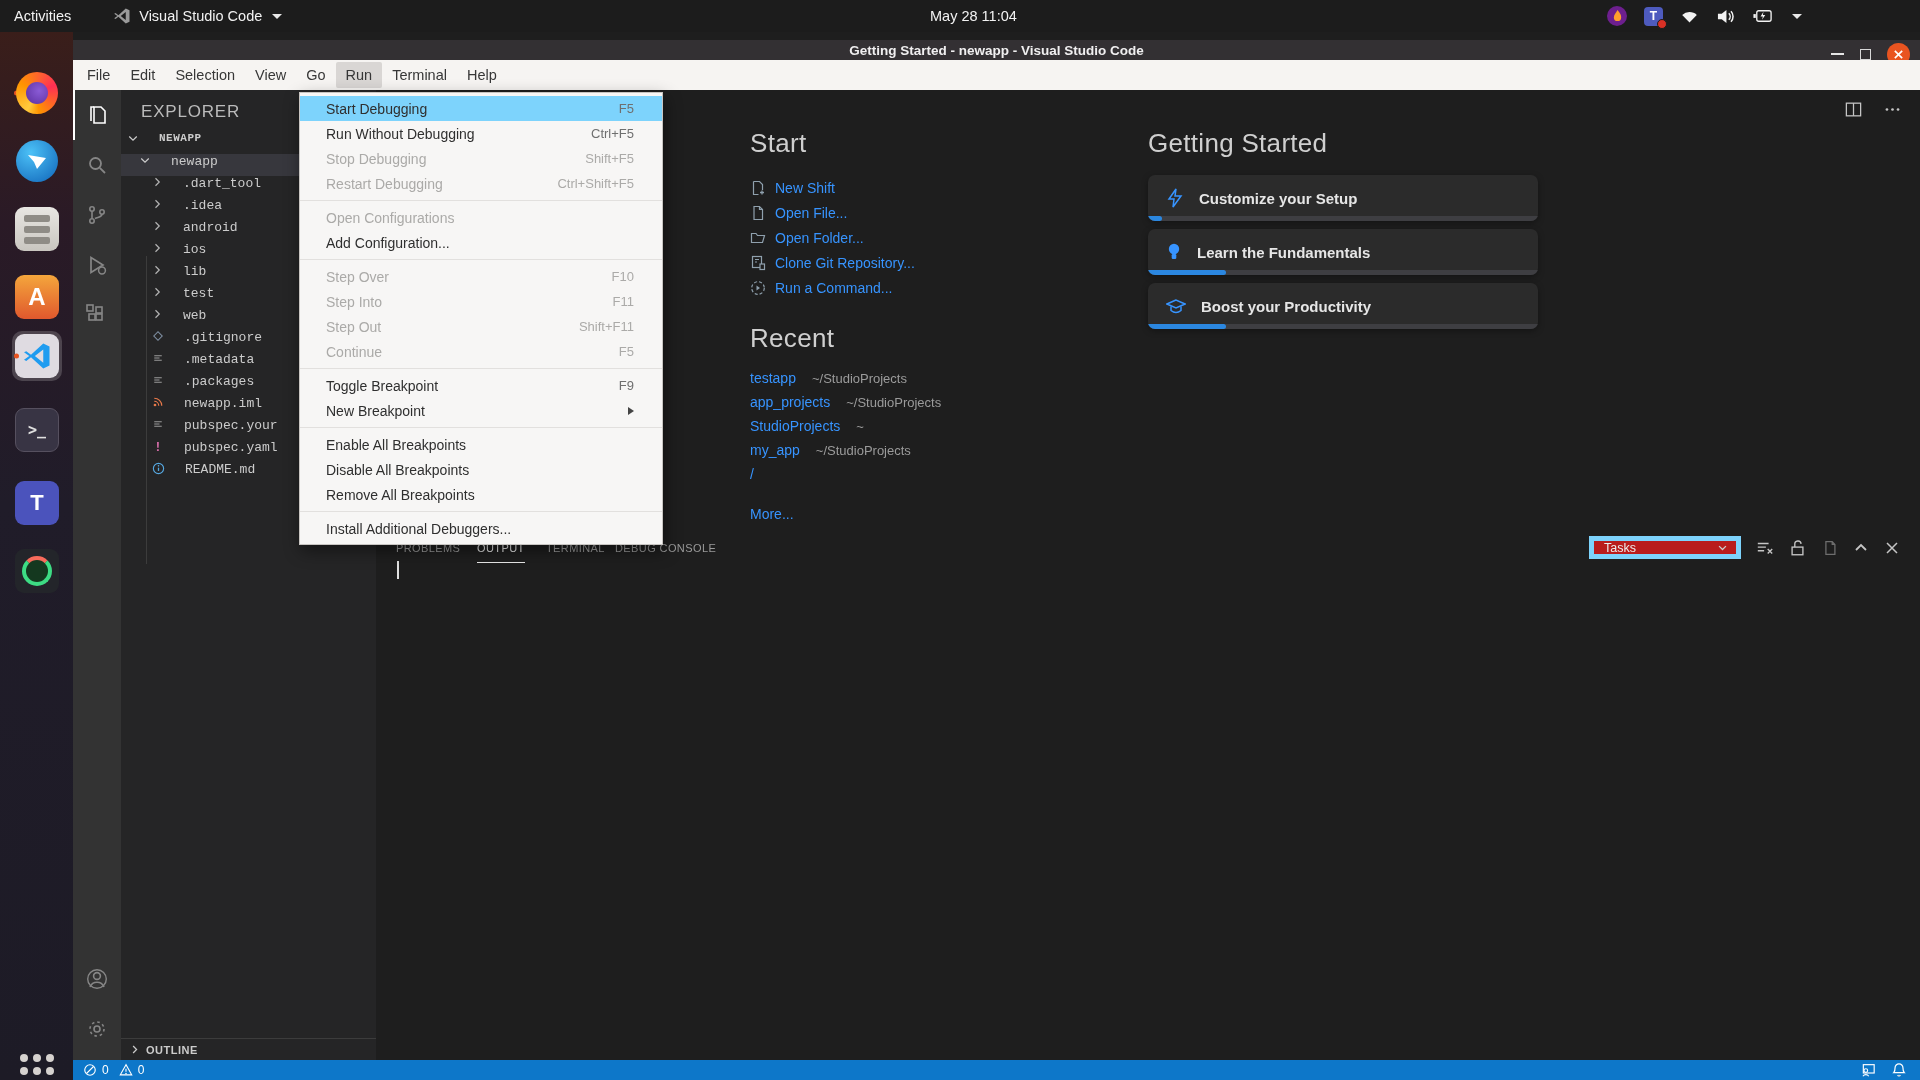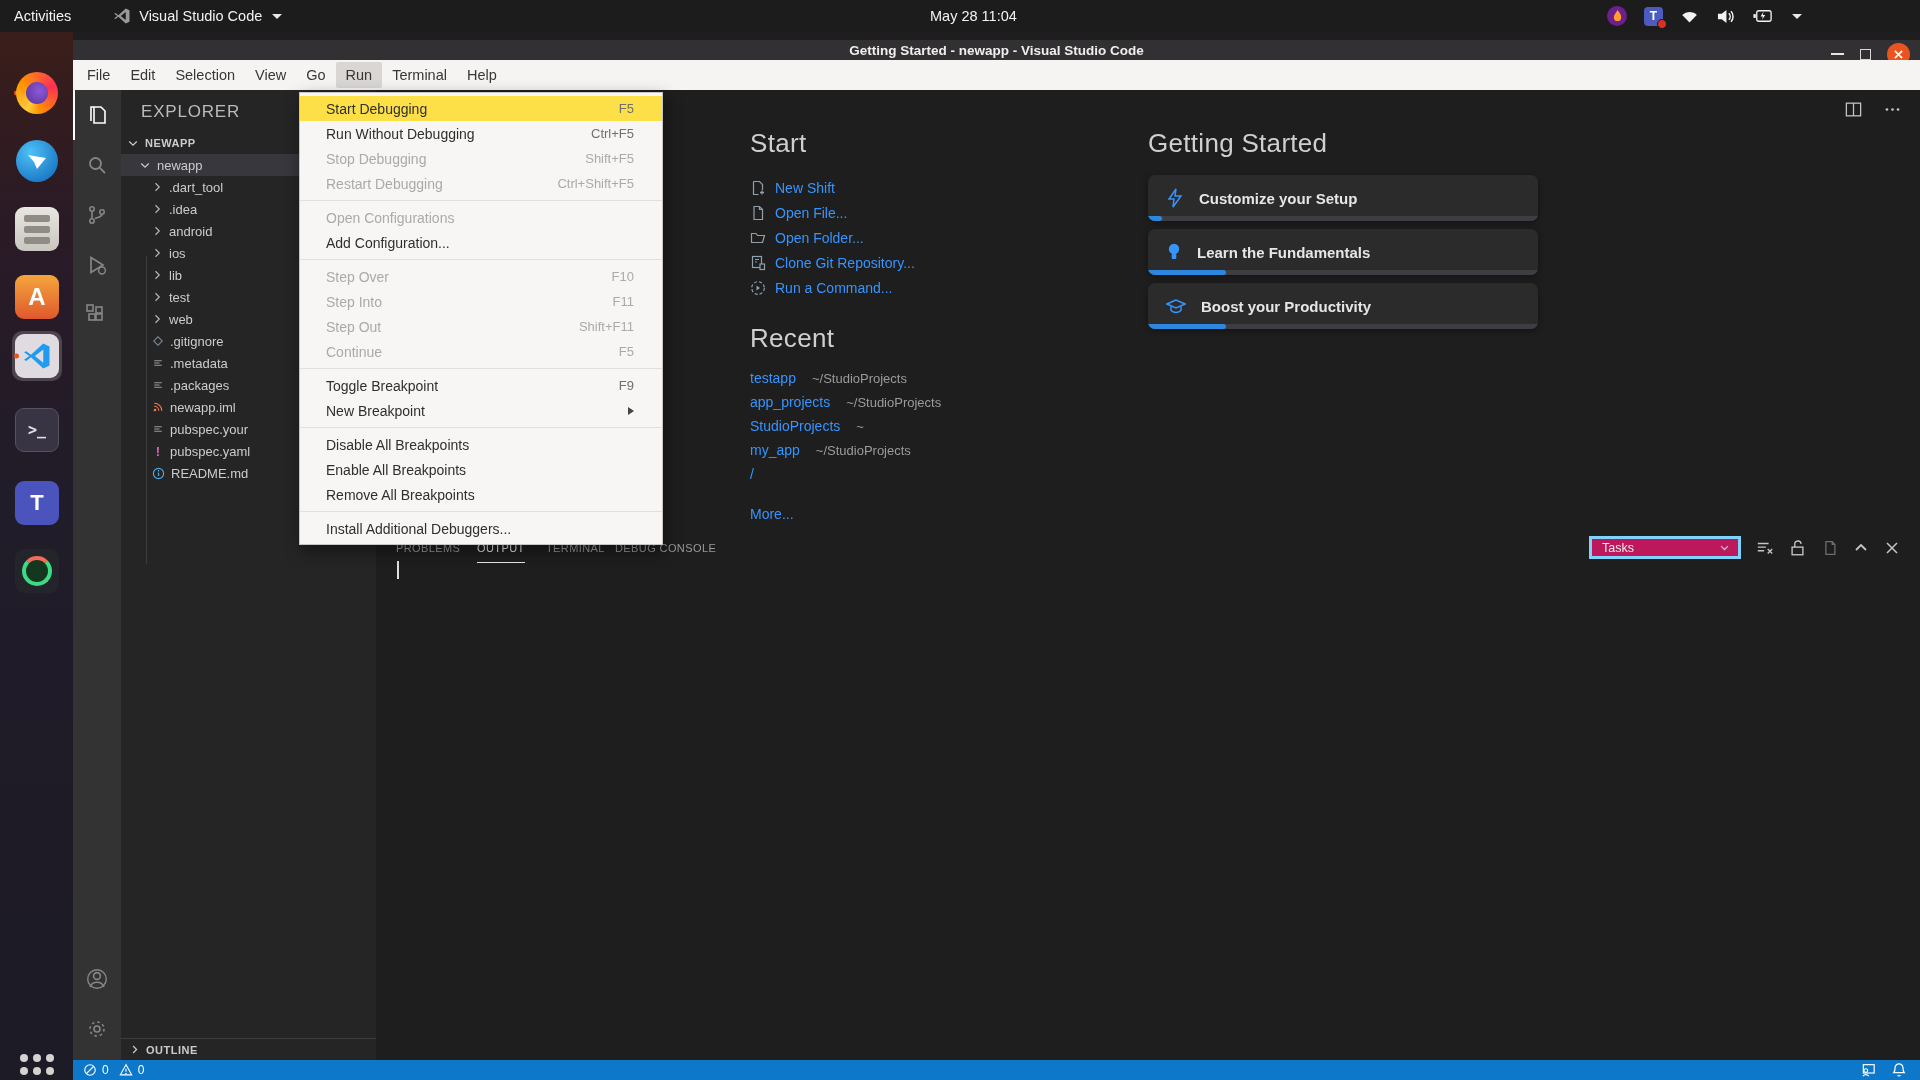--- a/index.html
+++ b/index.html
@@ -52,21 +52,21 @@
   .mb-item.open{background:#d9d6d4;}
 
   
   .activitybar{position:absolute;left:0;top:58px;width:48px;bottom:20px;background:#333333;}
   .ab-item{width:48px;height:50px;display:flex;align-items:center;justify-content:center;}
   .ab-item.active{border-left:2px solid #ffffff;}
   .ab-bottom{position:absolute;bottom:6px;left:0;width:48px;}
 
   .sidebar{position:absolute;left:48px;top:58px;width:255px;bottom:20px;background:#252526;color:#cccccc;}
   .sb-title{padding:12px 0 10px 20px;font-size:17px;letter-spacing:.8px;color:#bbbbbb;}
-  .trow{height:22px;display:flex;align-items:center;font-size:13px;gap:6px;position:relative;}
+  .trow{height:22px;display:flex;font-size:13px;gap:20px;position:relative;font-family:Liberation Mono, monospace;}
   .trow .lbl{white-space:nowrap;}
   .root-row{padding-left:6px;font-weight:700;font-size:11px;letter-spacing:.5px;color:#cccccc;}
   .proj-row{padding-left:18px;background:#37373d;}
   .child{padding-left:30px;}
   .filerow{padding-left:31px;}
   .guide{position:absolute;left:25px;top:166px;width:1px;height:308px;background:#3c3c3c;}
   .outline-row{position:absolute;left:0;bottom:0;width:100%;height:22px;border-top:1px solid #3c3c3c;
     display:flex;align-items:center;gap:6px;padding-left:8px;font-size:11px;font-weight:700;letter-spacing:.5px;color:#cccccc;background:#252526;}
 
   .editor{position:absolute;left:303px;top:58px;right:0;height:443px;background:#1e1e1e;}
@@ -83,37 +83,37 @@
   .card-title{color:#e6e6e6;font-size:15px;font-weight:700;}
   .track{position:absolute;left:0;bottom:0;width:100%;height:5px;background:#3e3e42;}
   .fill{height:100%;background:#2b87e0;border-radius:0 3px 3px 0;}
 
   
   .panel{position:absolute;left:303px;right:0;top:501px;height:527px;background:#1e1e1e;}
   .ptabs{position:absolute;left:-303px;top:0;width:1847px;height:30px;}
   .ptab{position:absolute;top:0;height:30px;display:flex;align-items:center;font-size:11px;letter-spacing:.4px;color:#9a9a9a;}
   .ptab.active{color:#e7e7e7;border-bottom:1.5px solid #e7e7e7;}
   .pctl{position:absolute;right:20px;top:3px;display:flex;align-items:center;gap:15px;}
-  .tasks-select{width:152px;height:23px;background:#be185d;color:#ececec;font-size:12.5px;
-    display:flex;align-items:center;justify-content:space-between;padding:0 8px 0 10px;border:3px solid #7dd3fc;}
+  .tasks-select{width:152px;height:23px;background:#b91c1c;color:#ececec;font-size:12.5px;
+    display:flex;align-items:center;justify-content:space-between;padding:0 8px 0 10px;border:5px solid #7dd3fc;}
   .cursor{position:absolute;left:21px;top:28px;width:2px;height:18px;background:#e0e0e0;}
 
   
   .statusbar{position:absolute;left:0;bottom:0;width:100%;height:20px;background:#0d77c9;color:#ffffff;
     display:flex;align-items:center;font-size:12px;}
   .sb-left{display:flex;align-items:center;gap:5px;padding-left:10px;}
   .sb-right{position:absolute;right:14px;display:flex;align-items:center;gap:16px;}
 
   
   .ctx{position:absolute;left:299px;top:92px;width:364px;background:#f7f6f5;z-index:50;
     border:1px solid #c8c5c2;box-shadow:2px 6px 16px rgba(0,0,0,.45);padding:3px 0;}
   .mi{height:25px;display:flex;align-items:center;justify-content:space-between;padding:0 28px 0 26px;font-size:14px;color:#2f2f2f;}
   .mi .ms{color:#6f6f6f;font-size:13px;}
   .mi.dis,.mi.dis .ms{color:#abaaa8;}
-  .mi.hl{background:#fde047;gap:32px;}
+  .mi.hl{background:#7dd3fc;gap:32px;}
   .msep{height:1px;background:#e2e0de;margin:4px 0;}
   .subarrow{width:0;height:0;border-top:4.5px solid transparent;border-bottom:4.5px solid transparent;border-left:6px solid #444;}
 </style>
 </head>
 <body>
 
 <div class="gnome-bar">
   <div class="gb-activities">
     <span>Activities</span>
   </div>
@@ -648,28 +648,28 @@
   <div class="mi">
     <span class="ml">Toggle Breakpoint</span>
       <span class="ms">F9</span>
   </div>
   <div class="mi">
     <span class="ml">New Breakpoint</span>
       <span class="subarrow"></span>
   </div>
   <div class="msep"></div>
   <div class="mi">
+    <span class="ml">Enable All Breakpoints</span>
+      <span class="ms"></span>
+  </div>
+  <div class="mi">
     <span class="ml">Disable All Breakpoints</span>
       <span class="ms"></span>
   </div>
   <div class="mi">
-    <span class="ml">Enable All Breakpoints</span>
-      <span class="ms"></span>
-  </div>
-  <div class="mi">
     <span class="ml">Remove All Breakpoints</span>
       <span class="ms"></span>
   </div>
   <div class="msep"></div>
   <div class="mi">
     <span class="ml">Install Additional Debuggers...</span>
       <span class="ms"></span>
   </div>
 </div>
 

